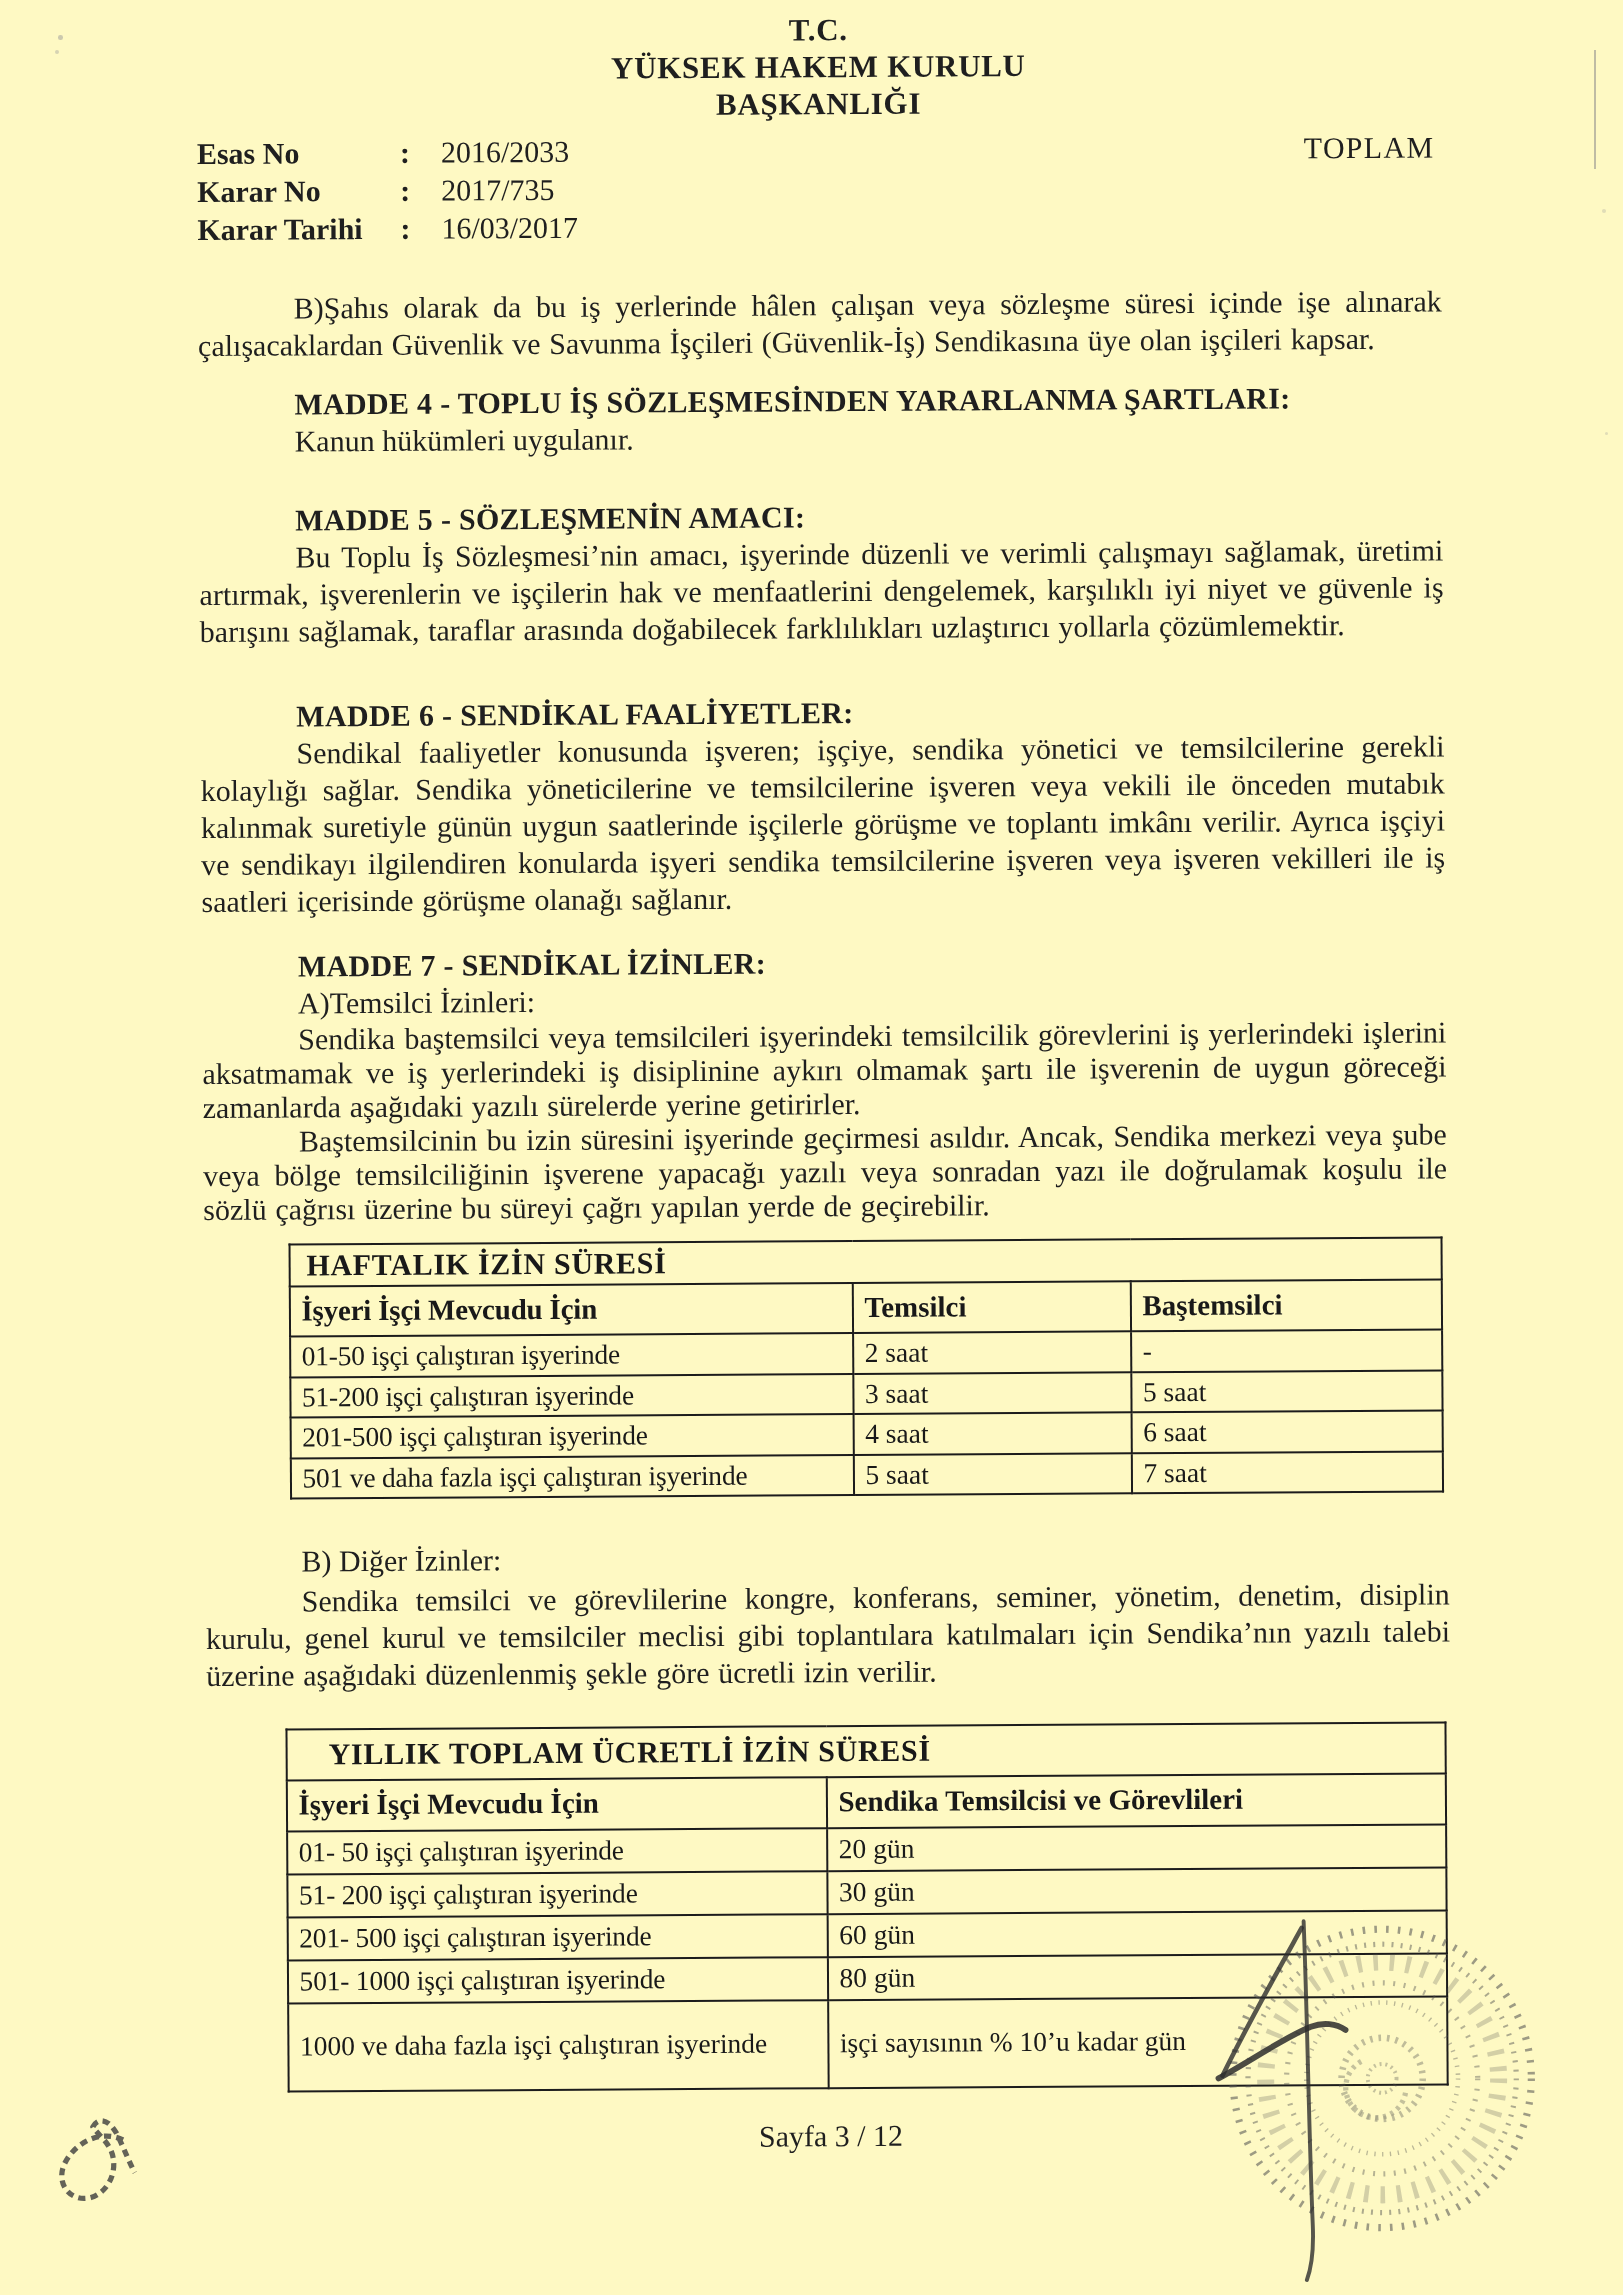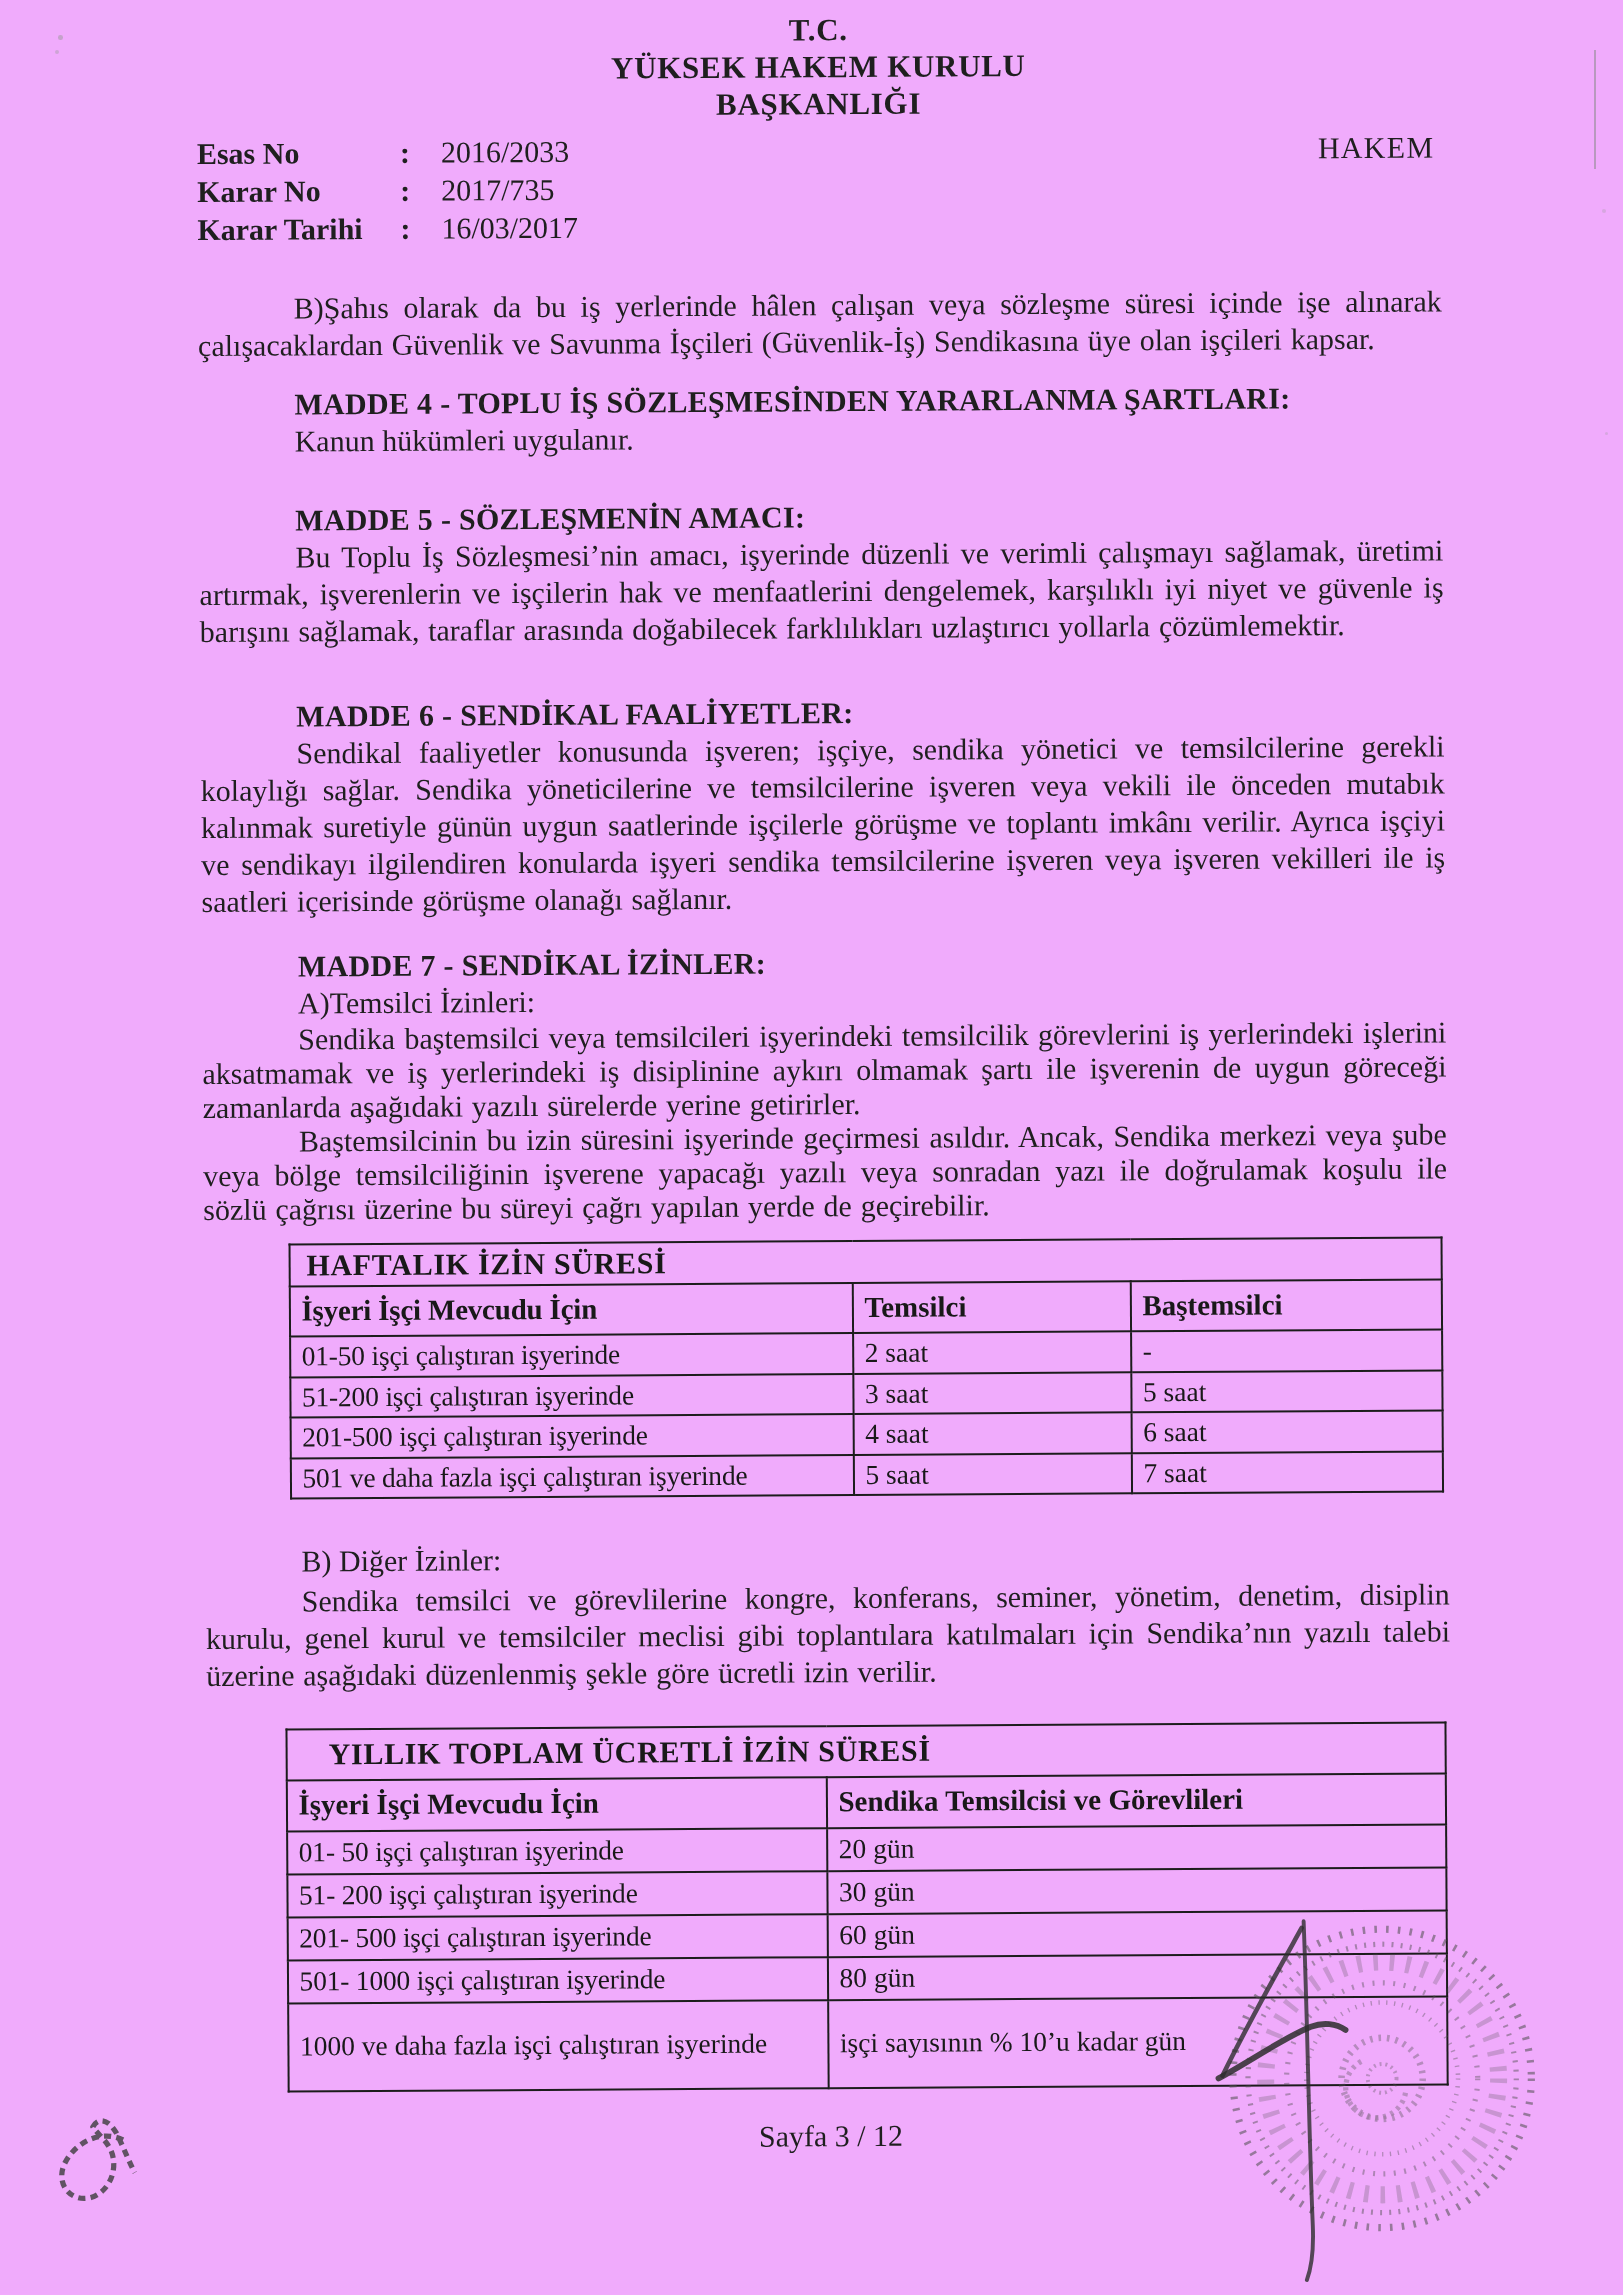--- a/index.html
+++ b/index.html
@@ -1,19 +1,19 @@
 <!DOCTYPE html>
 <html style="font-size:10.5px"><head>
 <meta charset="utf-8">
 <style>
   html,body{margin:0;padding:0;background:#e8e8e8;}
   .page{
     position:relative;
     width:1623px;height:2295px;
-    background:#f0abfc;
+    background:#fef9c3;
     overflow:hidden;
     font-family:"Liberation Serif","DejaVu Serif",serif;
     color:#1f1f1f;
   }
   .sheet{
     position:absolute;left:196px;top:11.8px;width:1244px;
     transform:rotate(-0.35deg);
     transform-origin:40% 0;
   }
   
@@ -94,21 +94,21 @@
 <div class="page">
 
   <div class="sheet">
 
     <div class="hdr">
       <div>T.C.</div>
       <div>YÜKSEK HAKEM KURULU</div>
       <div>BAŞKANLIĞI</div>
     </div>
 
-    <div class="city">HAKEM</div>
+    <div class="city">TOPLAM</div>
 
     <div class="meta">
       <div class="meta-row">
         <span class="meta-label">Esas No</span>
         <span class="meta-sep">:</span>
         <span class="meta-value">2016/2033</span>
       </div>
       <div class="meta-row">
         <span class="meta-label">Karar No</span>
         <span class="meta-sep">:</span>

